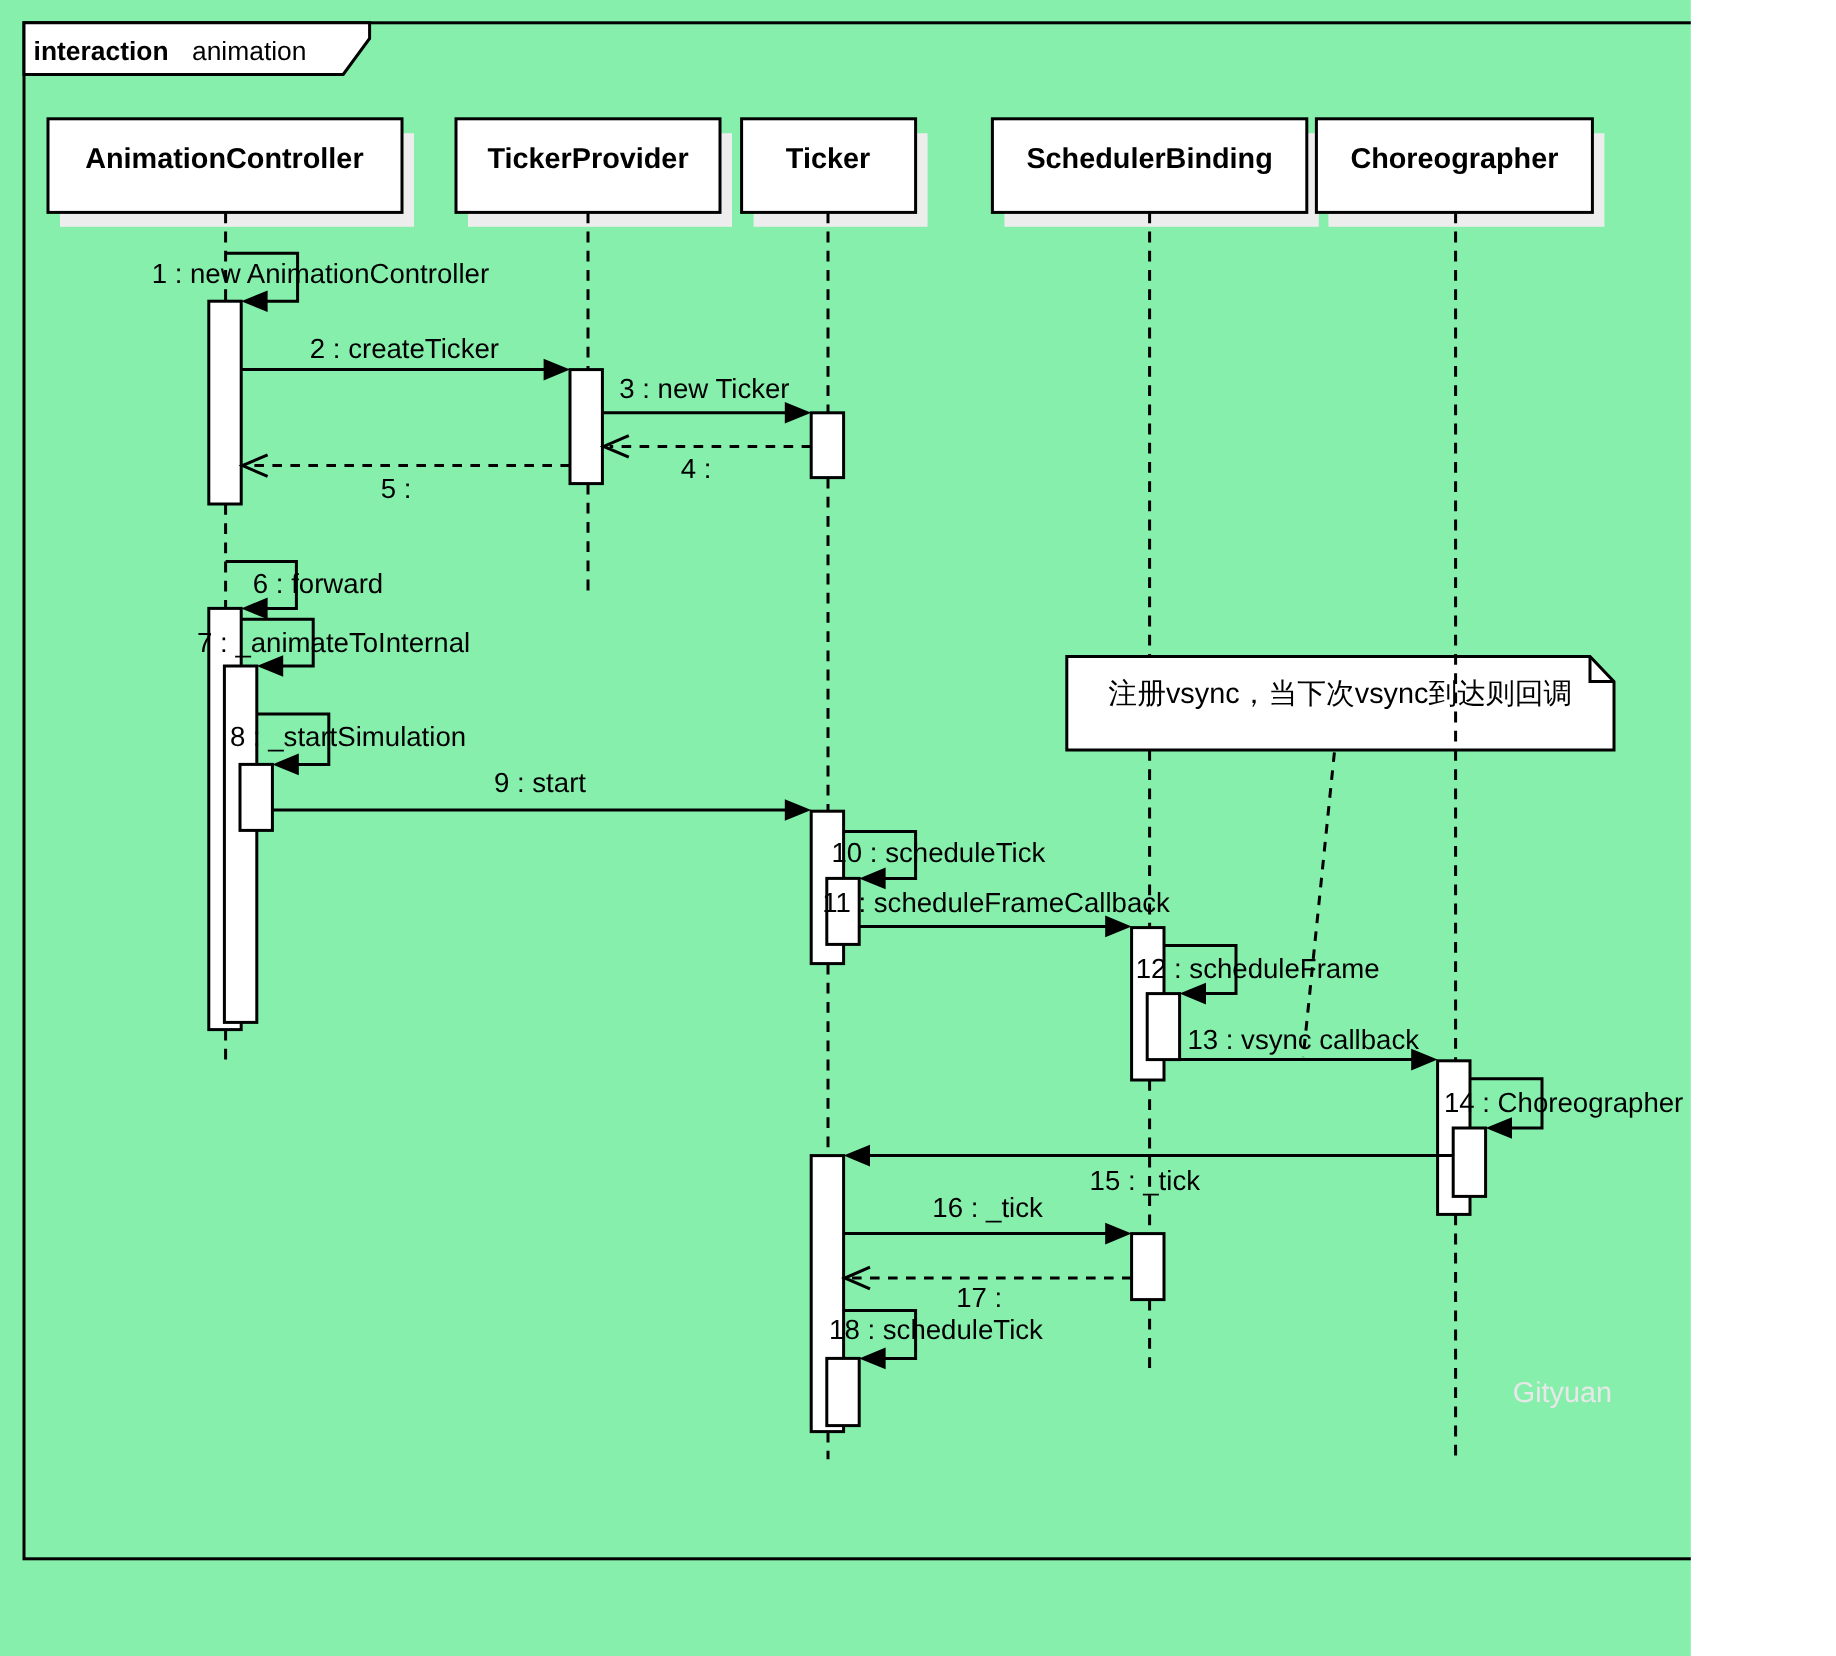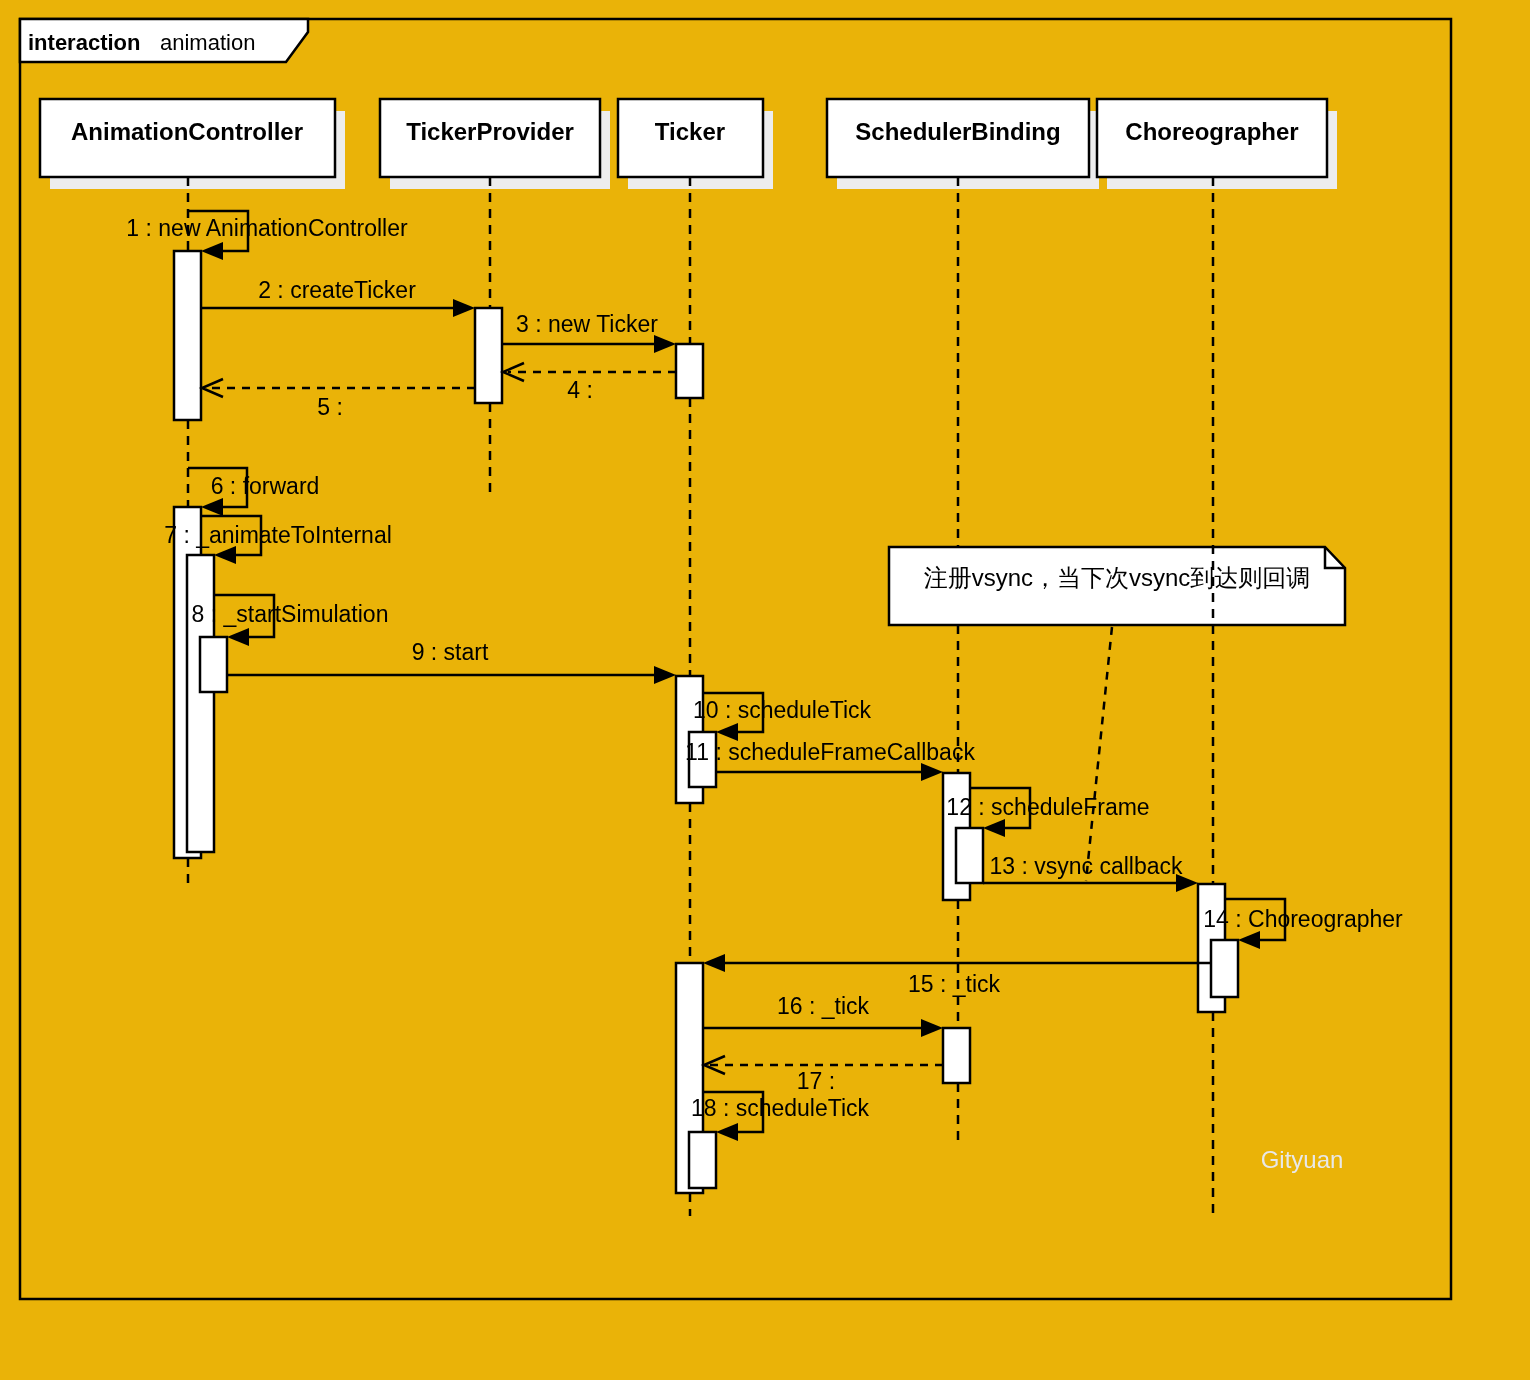--- a/index.html
+++ b/index.html
@@ -1,16 +1,16 @@
 <!DOCTYPE html>
 <html><head>
 <meta charset="utf-8">
 <style>
   html,body{margin:0;padding:0;background:#ffffff;}
-  #stage{position:relative;width:1530px;height:1380px;background:#eab308;overflow:hidden;}
+  #stage{position:relative;width:1409px;height:1380px;background:#86efac;overflow:hidden;}
   svg{position:absolute;left:0;top:0;}
   text{font-family:"Liberation Sans","DejaVu Sans",sans-serif;fill:#000000;}
   .msg-label{font-size:23px;}
   .header-label{font-size:24px;font-weight:bold;}
   .frame-kw{font-size:22px;font-weight:bold;}
   .frame-nm{font-size:22px;}
   .note-text{font-size:24px;}
   .watermark{font-size:24px;fill:#e8e8e8;}
   .shape{stroke:#000000;stroke-width:2.5;fill:none;}
   .boxfill{stroke:#000000;stroke-width:2.5;fill:#ffffff;}

